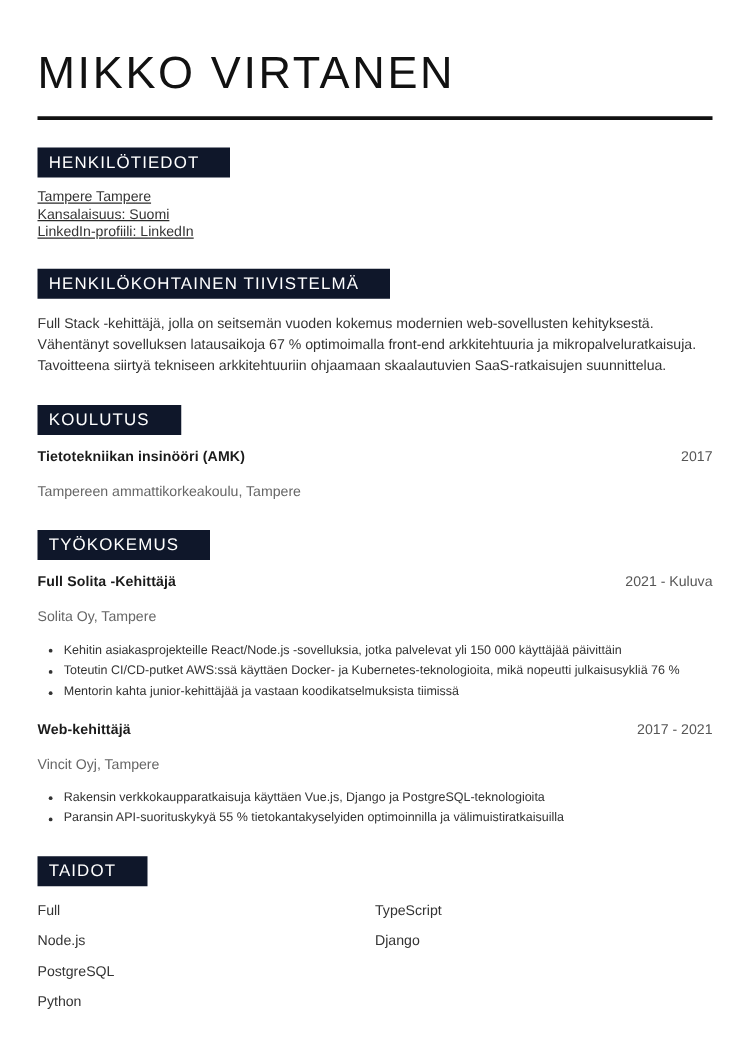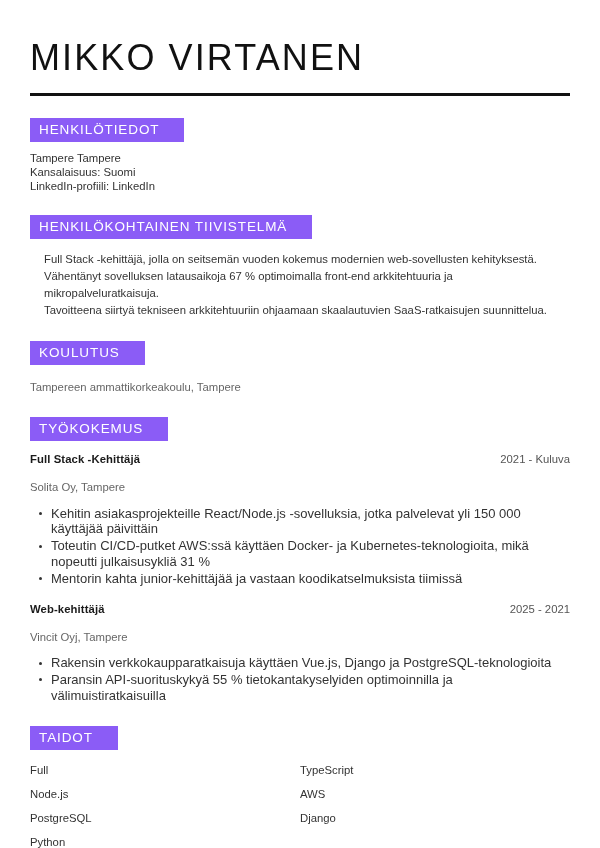--- a/index.html
+++ b/index.html
@@ -42,40 +42,40 @@
     background: #111111;
     width: 100%;
   }
 
   
   .section {
     margin-top: 22px;
   }
   .section-header {
     display: inline-block;
-    background: #8b5cf6;
+    background: #0f172a;
     color: #ffffff;
     font-size: 13.5px;
     font-weight: 400;
     letter-spacing: 0.9px;
     line-height: 13px;
     padding: 5px 25px 6px 9px;
   }
   .contact-list {
     margin-top: 10px;
+    text-decoration: underline;
   }
   .contact-line {
     font-size: 11.3px;
     line-height: 13.8px;
     color: #333333;
   }
 
   .summary {
     margin-top: 12px;
-    margin-left: 14px;
   }
   .summary-line {
     font-size: 11.3px;
     line-height: 17px;
     color: #333333;
   }
 
   
   .entry {
     margin-top: 12px;
@@ -107,21 +107,21 @@
 
   
   .bullets {
     margin-top: 11px;
     padding-left: 0;
     list-style: none;
   }
   .bullet {
     position: relative;
     padding-left: 21px;
-    font-size: 13px;
+    font-size: 10px;
     line-height: 15.8px;
     color: #333333;
     margin-bottom: 1px;
   }
   .bullet::before {
     content: "";
     position: absolute;
     left: 9px;
     top: 6.4px;
     width: 3.1px;
@@ -169,63 +169,66 @@
     <div class="summary">
       <div class="summary-line">Full Stack -kehittäjä, jolla on seitsemän vuoden kokemus modernien web-sovellusten kehityksestä.</div>
       <div class="summary-line">Vähentänyt sovelluksen latausaikoja 67 % optimoimalla front-end arkkitehtuuria ja mikropalveluratkaisuja.</div>
       <div class="summary-line">Tavoitteena siirtyä tekniseen arkkitehtuuriin ohjaamaan skaalautuvien SaaS-ratkaisujen suunnittelua.</div>
     </div>
   </div>
 
   <div class="section">
     <div class="section-header">KOULUTUS</div>
     <div class="entry">
+      <div class="entry-top">
+        <span class="entry-title">Tietotekniikan insinööri (AMK)</span>
+        <span class="entry-date">2017</span>
+      </div>
       <div class="entry-sub">Tampereen ammattikorkeakoulu, Tampere</div>
     </div>
   </div>
 
   <div class="section">
     <div class="section-header">TYÖKOKEMUS</div>
 
     <div class="entry">
       <div class="entry-top">
-        <span class="entry-title">Full Stack -Kehittäjä</span>
+        <span class="entry-title">Full Solita -Kehittäjä</span>
         <span class="entry-date">2021 - Kuluva</span>
       </div>
       <div class="entry-sub">Solita Oy, Tampere</div>
       <ul class="bullets">
         <li class="bullet">Kehitin asiakasprojekteille React/Node.js -sovelluksia, jotka palvelevat yli 150 000 käyttäjää päivittäin</li>
-        <li class="bullet">Toteutin CI/CD-putket AWS:ssä käyttäen Docker- ja Kubernetes-teknologioita, mikä nopeutti julkaisusykliä 31 %</li>
+        <li class="bullet">Toteutin CI/CD-putket AWS:ssä käyttäen Docker- ja Kubernetes-teknologioita, mikä nopeutti julkaisusykliä 76 %</li>
         <li class="bullet">Mentorin kahta junior-kehittäjää ja vastaan koodikatselmuksista tiimissä</li>
       </ul>
     </div>
 
     <div class="entry">
       <div class="entry-top">
         <span class="entry-title">Web-kehittäjä</span>
-        <span class="entry-date">2025 - 2021</span>
+        <span class="entry-date">2017 - 2021</span>
       </div>
       <div class="entry-sub">Vincit Oyj, Tampere</div>
       <ul class="bullets">
         <li class="bullet">Rakensin verkkokaupparatkaisuja käyttäen Vue.js, Django ja PostgreSQL-teknologioita</li>
         <li class="bullet">Paransin API-suorituskykyä 55 % tietokantakyselyiden optimoinnilla ja välimuistiratkaisuilla</li>
       </ul>
     </div>
   </div>
 
   <div class="section">
     <div class="section-header">TAIDOT</div>
     <div class="skills">
       <div class="skill-col">
         <div class="skill-item">Full</div>
         <div class="skill-item">Node.js</div>
         <div class="skill-item">PostgreSQL</div>
         <div class="skill-item">Python</div>
       </div>
       <div class="skill-col">
         <div class="skill-item">TypeScript</div>
-        <div class="skill-item">AWS</div>
         <div class="skill-item">Django</div>
       </div>
     </div>
   </div>
 
 </div>
 
 </body></html>

